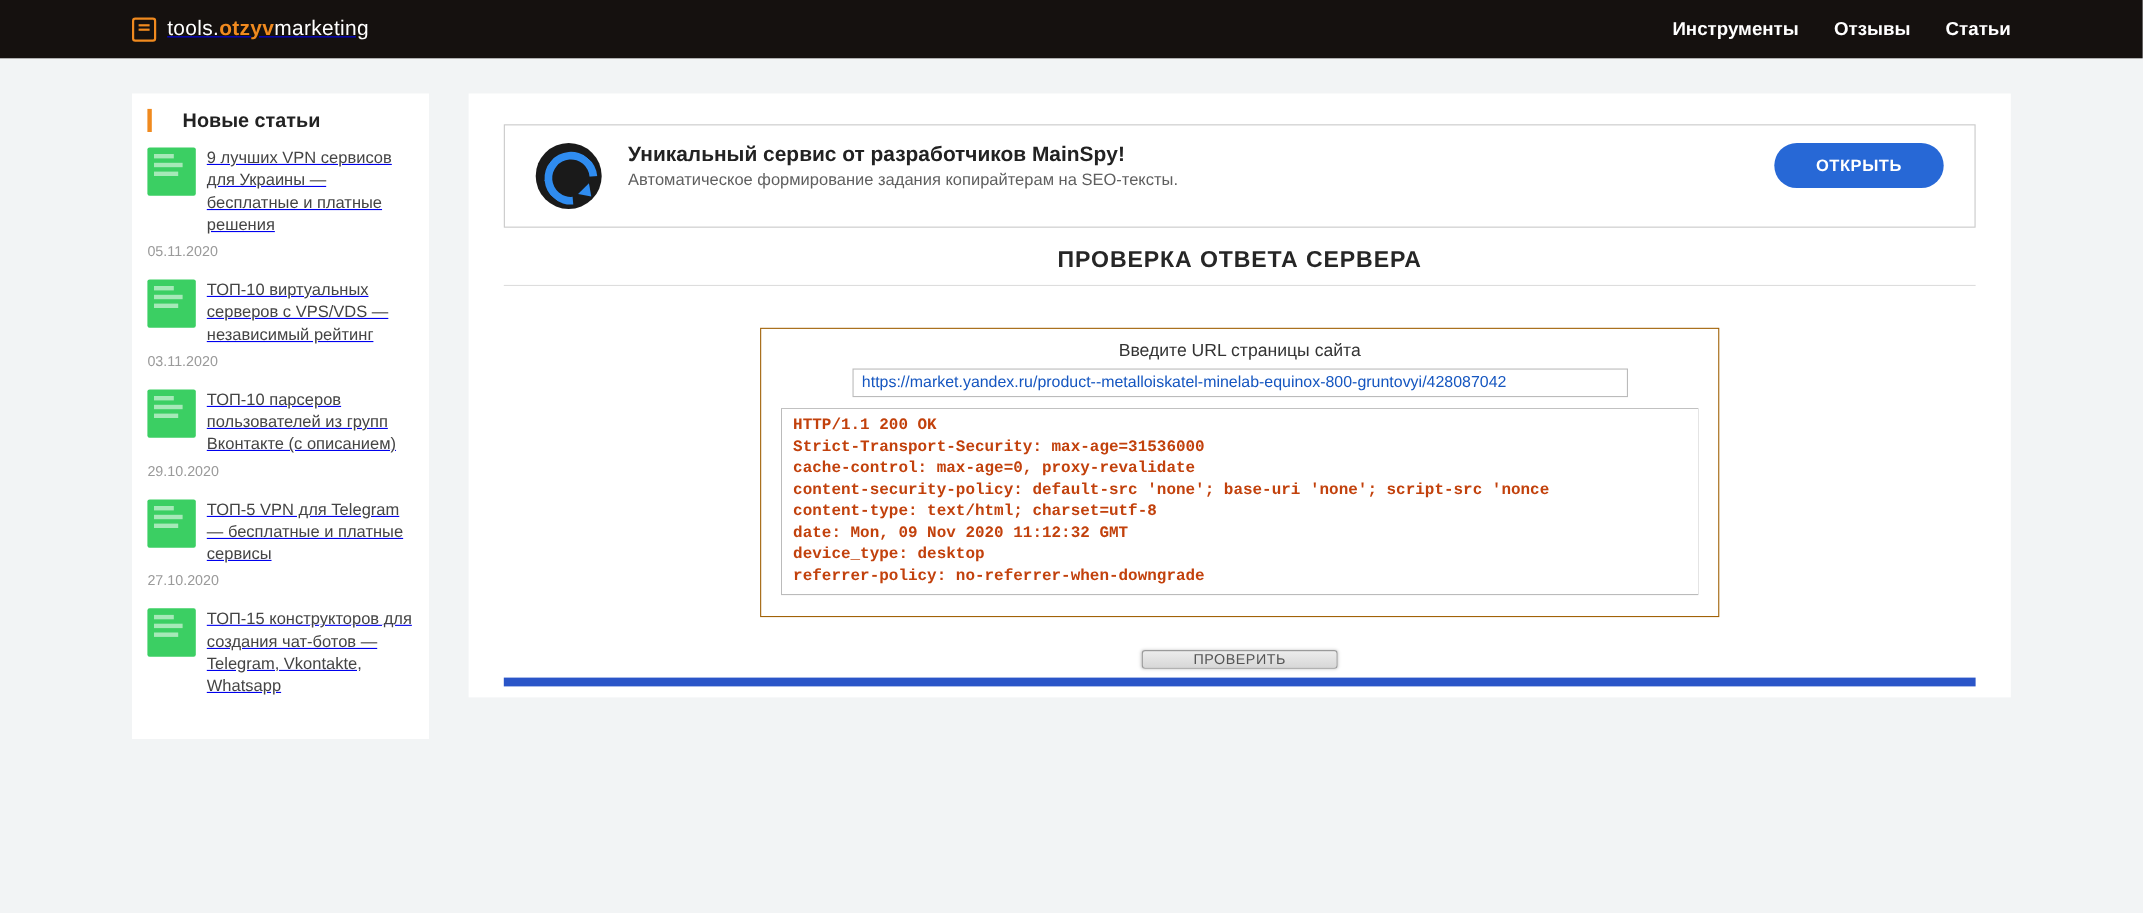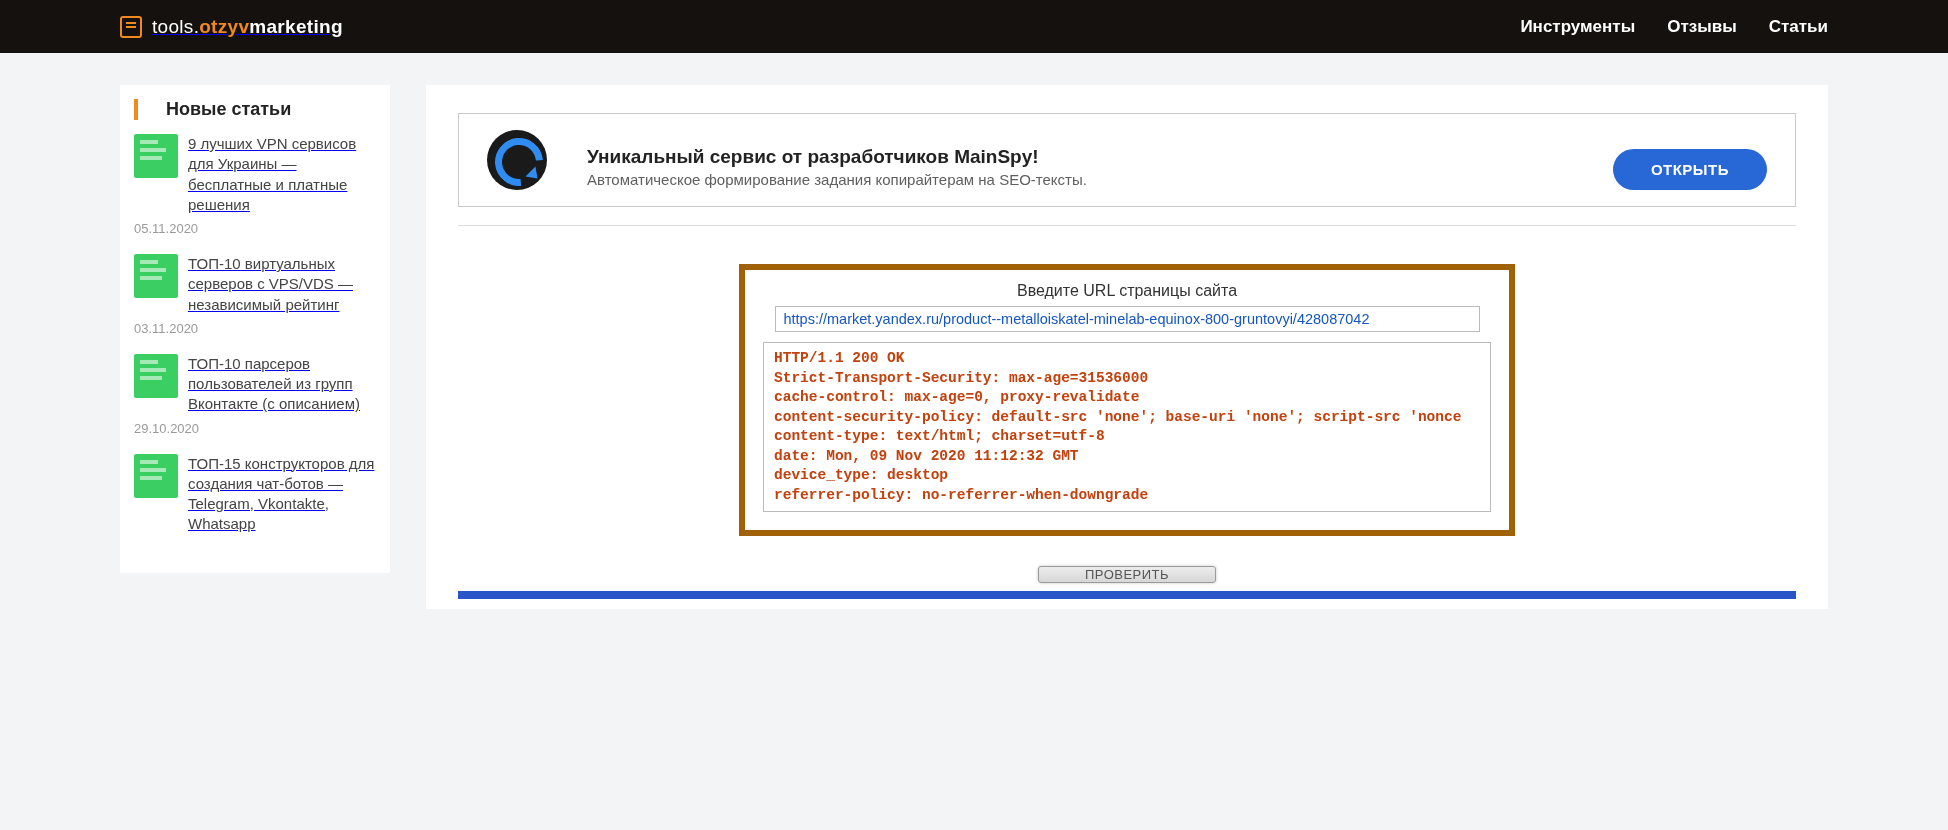--- a/index.html
+++ b/index.html
@@ -25,21 +25,21 @@
   content: "";
   position: absolute;
   left: 4px; top: 4px;
   width: 10px; height: 2px;
   background: #f08a1f;
   box-shadow: 0 4px 0 #f08a1f;
 }
 .logo-text { color: #d8d8d8; font-size: 19px; letter-spacing: .3px; }
 .logo-text .bold1 { color: #fff; font-weight: 400; }
 .logo-text .accent { color: #f08a1f; font-weight: 700; }
-.logo-text .bold2 { color: #fff; font-weight: 700; }
+.logo-text .bold2 { color: #fff; font-weight: 400; }
 
 .navbar { display: flex; gap: 32px; }
 .navbar a {
   color: #fff; text-decoration: none;
   font-size: 17px; font-weight: 700;
 }
 
 
 .container {
   display: flex;
@@ -93,22 +93,22 @@
 .main {
   flex: 1;
   background: #fff;
   padding: 28px 32px 10px;
 }
 
 
 .promo {
   border: 1px solid #c9c9c9;
   display: flex;
-  align-items: flex-end;
-  gap: 40px;
+  align-items: flex-start;
+  gap: 24px;
   padding: 16px 28px;
   margin-bottom: 18px;
 }
 .promo-icon {
   width: 60px; height: 60px; border-radius: 50%;
   background: #1a1a1a; position: relative; flex-shrink: 0;
 }
 .promo-icon::before {
   content: "";
   position: absolute;
@@ -149,23 +149,23 @@
   font-weight: 900;
   letter-spacing: .8px;
   color: #262626;
   margin-bottom: 10px;
   font-family: Verdana, Arial, sans-serif;
 }
 .hr { border: none; border-top: 1px solid #ddd; margin-bottom: 38px; }
 
 
 .tool {
-  width: 776px;
+  width: 872px;
   margin: 16px auto;
-  border: 6px solid #a16207;
+  border: 1px solid #a16207;
   padding: 12px 18px 14px;
 }
 .tool-label {
   text-align: center;
   font-size: 16px;
   color: #333;
   margin-bottom: 6px;
 }
 .url-input {
   display: block;
@@ -249,20 +249,27 @@
     </div>
 
     <div class="article-item">
       <a class="article-row" href="#">
         <span class="thumb"></span>
         <span class="article-title">ТОП-10 парсеров пользователей из групп Вконтакте (с описанием)</span>
       </a>
       <div class="article-date">29.10.2020</div>
     </div>
 
+    <div class="article-item">
+      <a class="article-row" href="#">
+        <span class="thumb"></span>
+        <span class="article-title">ТОП-5 VPN для Telegram — бесплатные и платные сервисы</span>
+      </a>
+      <div class="article-date">27.10.2020</div>
+    </div>
 
     <div class="article-item">
       <a class="article-row" href="#">
         <span class="thumb"></span>
         <span class="article-title">ТОП-15 конструкторов для создания чат-ботов — Telegram, Vkontakte, Whatsapp</span>
       </a>
       <div class="article-date"></div>
     </div>
   </aside>
 
@@ -270,20 +277,21 @@
 
     <div class="promo">
       <div class="promo-icon"></div>
       <div class="promo-text">
         <div class="promo-title">Уникальный сервис от разработчиков MainSpy!</div>
         <div class="promo-sub">Автоматическое формирование задания копирайтерам на SEO-тексты.</div>
       </div>
       <button class="promo-btn">ОТКРЫТЬ</button>
     </div>
 
+    <h1 class="page-title">ПРОВЕРКА ОТВЕТА СЕРВЕРА</h1>
     <hr class="hr">
 
     <div class="tool">
       <div class="tool-label">Введите URL страницы сайта</div>
       <input class="url-input" type="text" value="https://market.yandex.ru/product--metalloiskatel-minelab-equinox-800-gruntovyi/428087042" style="">
       <textarea class="response" readonly="" style="">HTTP/1.1 200 OK
 Strict-Transport-Security: max-age=31536000
 cache-control: max-age=0, proxy-revalidate
 content-security-policy: default-src 'none'; base-uri 'none'; script-src 'nonce
 content-type: text/html; charset=utf-8

